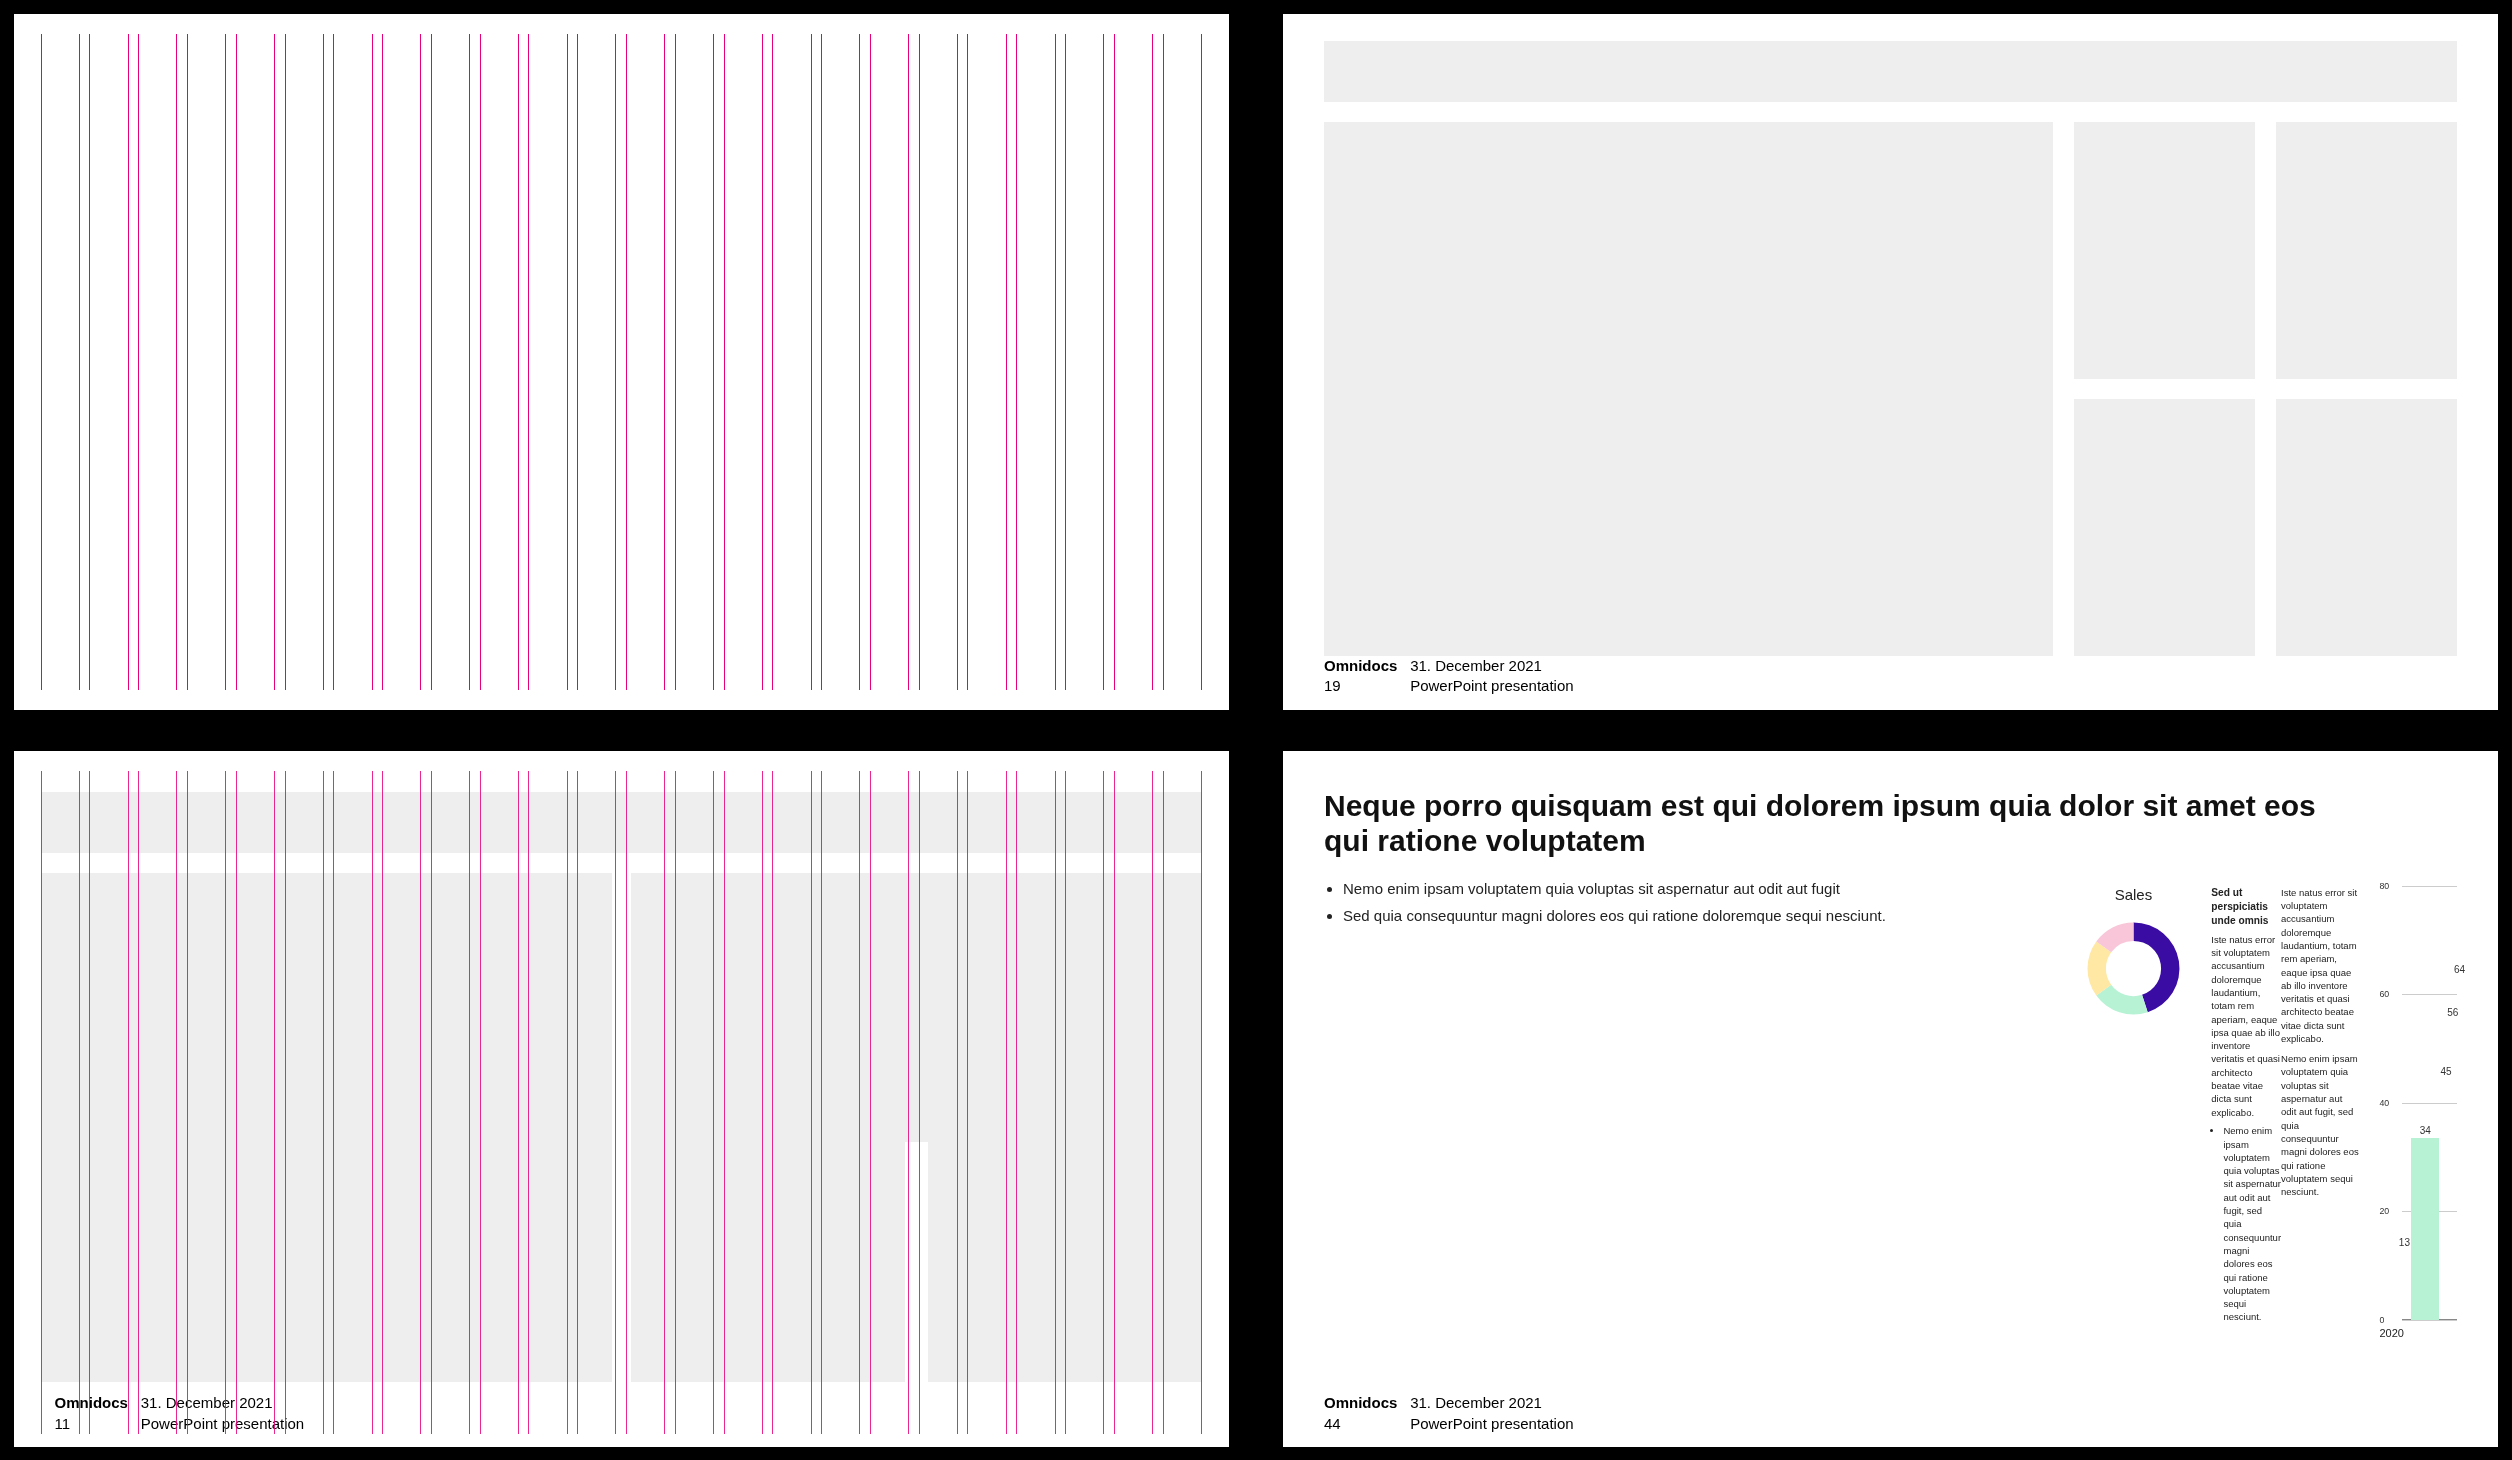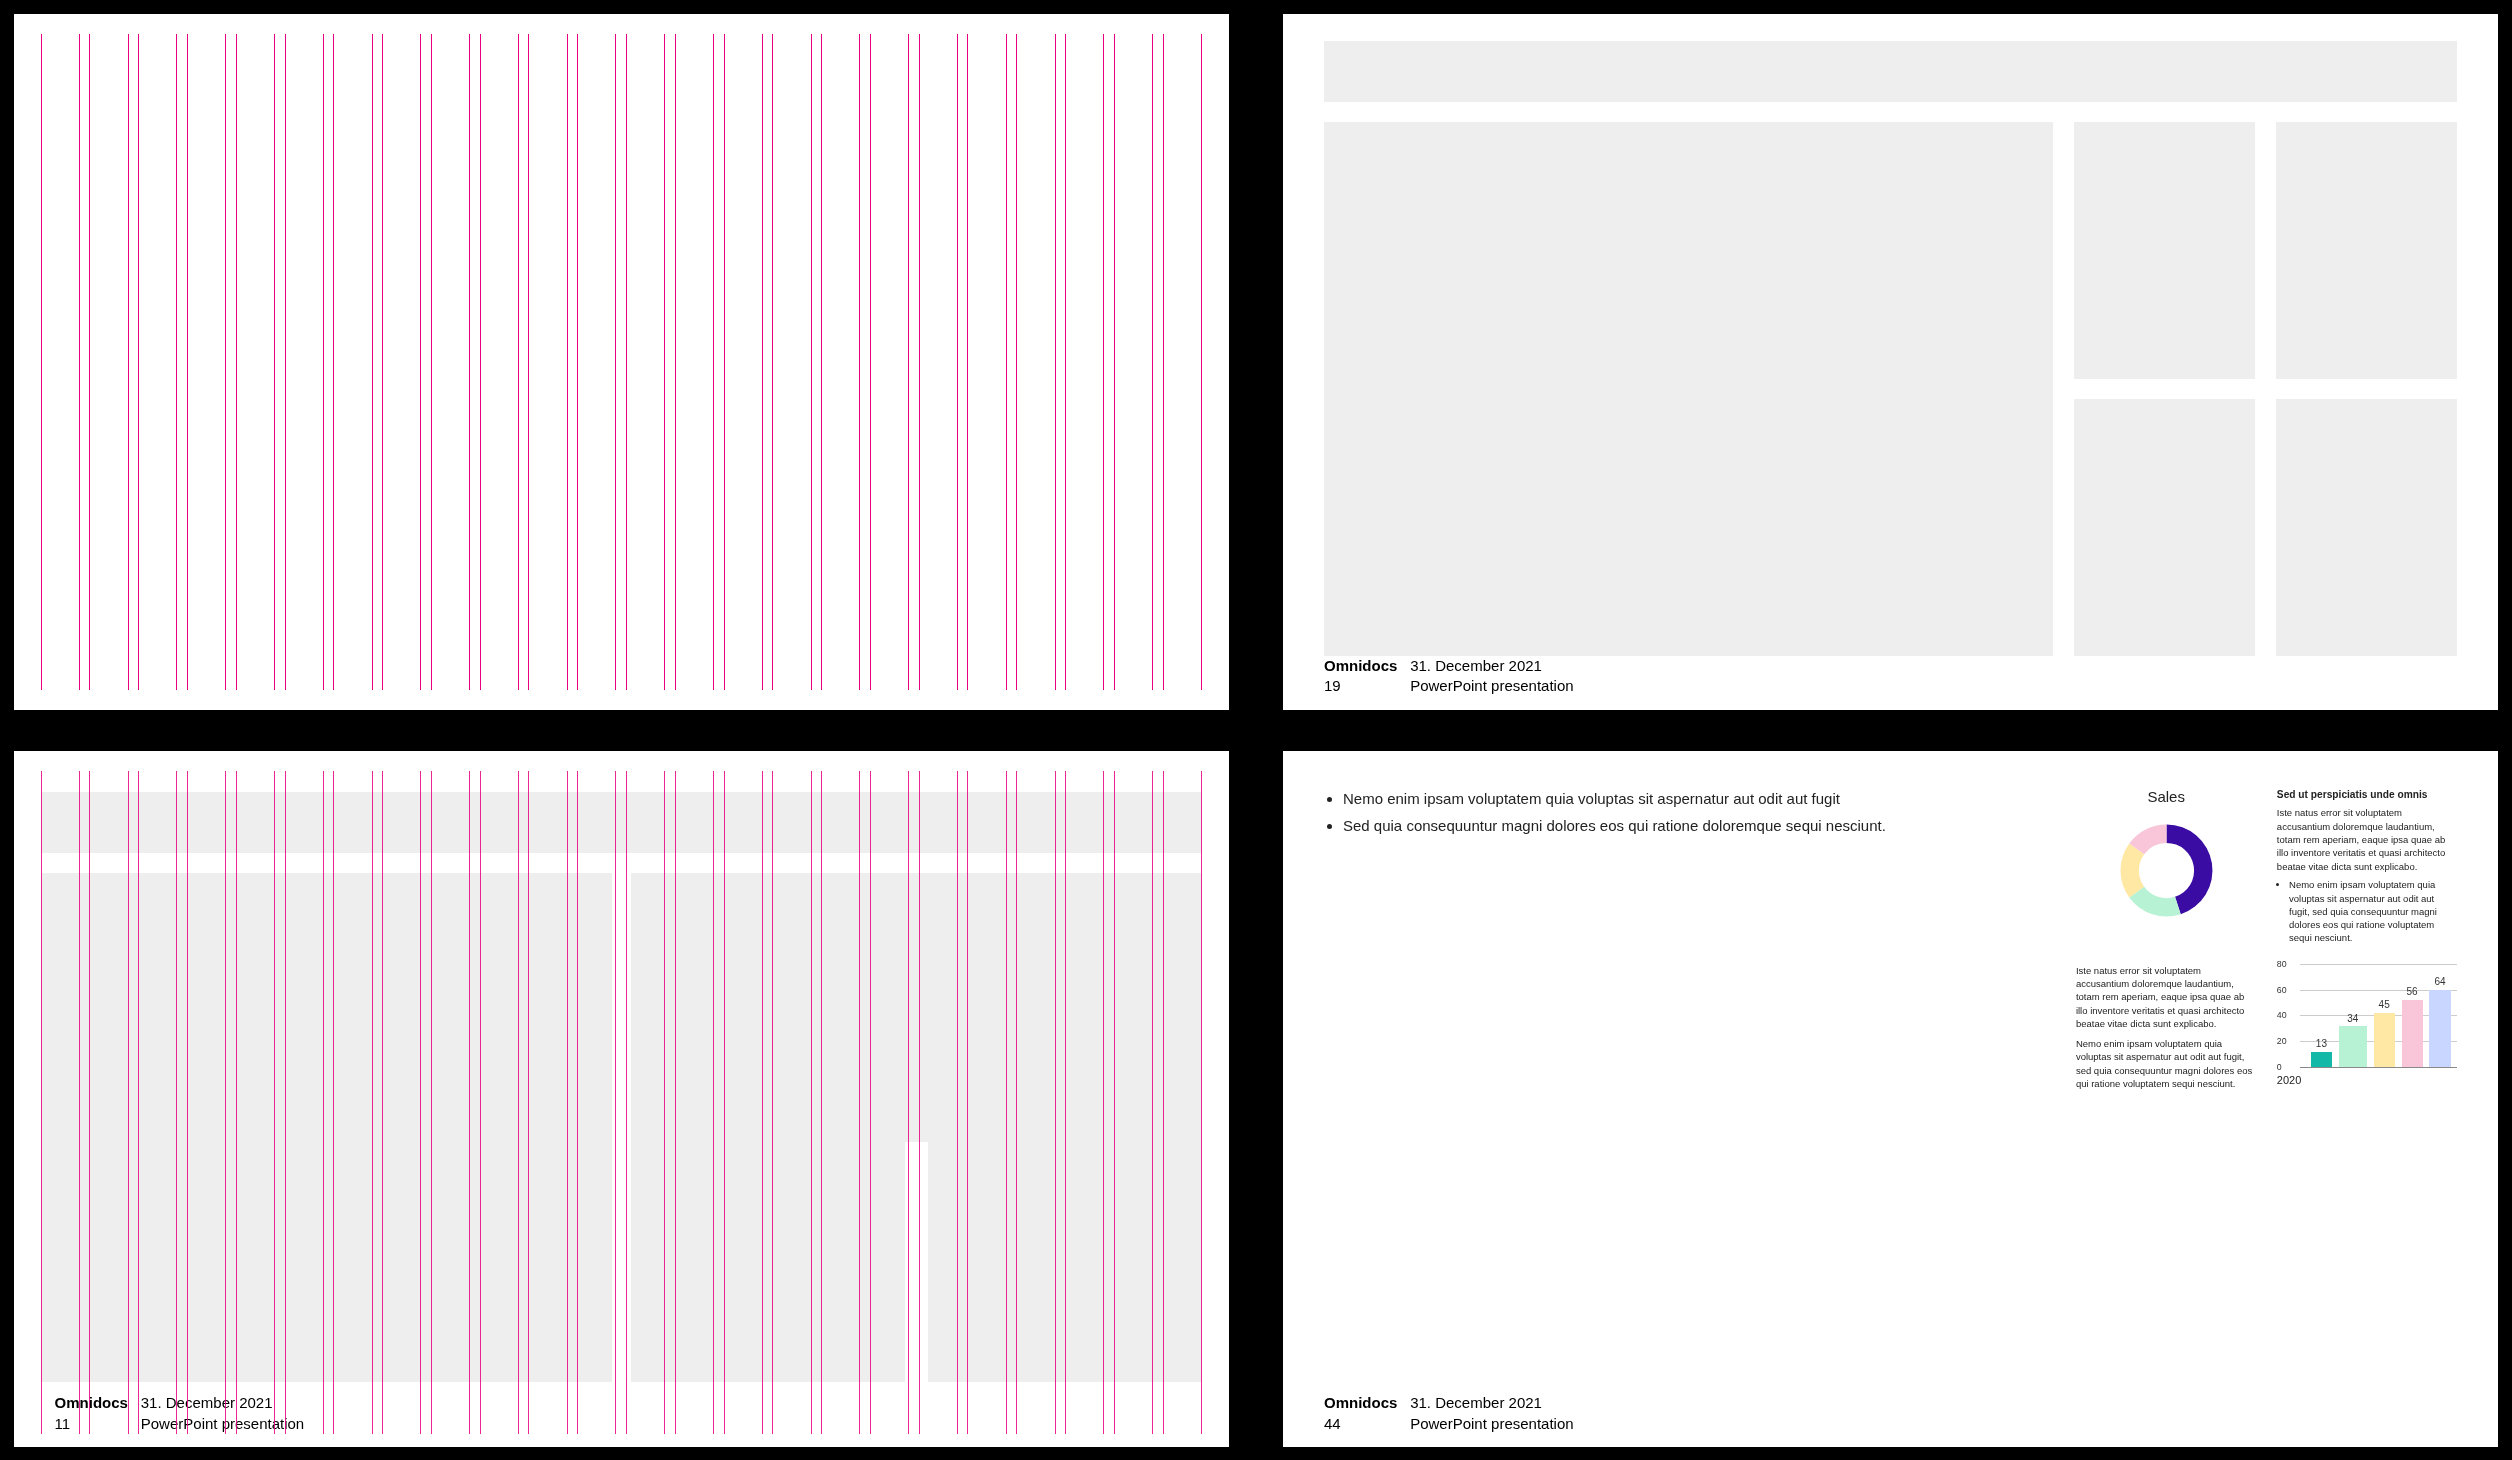--- a/index.html
+++ b/index.html
@@ -112,21 +112,21 @@
   }
   .s4-left ul {
     list-style: disc;
     padding-left: 19px;
     font-size: 15px;
     line-height: 1.45;
     color: #222;
     max-width: 95%;
   }
   .s4-left ul li { margin-bottom: 5.4px; }
-  .s4-right { flex: 1; display:flex; flex-direction:column; }
+  .s4-right { flex: 1; display:flex; flex-direction:row;margin-top:8px; }
   .s4-row1 { display:flex; gap:20.4px; flex:1; margin-bottom:19px;}
   .donut-block { flex:1; text-align:center;}
   .donut-title { font-size:15px; color:#222; margin-bottom:8.2px;}
   .text-block { flex:1; font-size:9.5px; line-height:1.4; color:#222;}
   .text-block .tb-head { font-weight:700; margin-bottom:4.1px; font-size:10.2px;}
   .text-block ul { list-style: disc; padding-left:12.2px; margin-top:5.4px;}
   .s4-row2 { display:flex; gap:20.4px; flex:1;}
   .small-para { font-size:9.5px; line-height:1.4; color:#222; flex:1;}
   .bar-block { flex:1; position:relative;}
   .bar-ylabel { position:absolute; left:0; font-size:8.8px; color:#333; transform:translateY(-50%);}
@@ -235,20 +235,21 @@
     </div>
     <div class="footer-row2">
       <span class="brand" style="font-weight:400">11</span>
       <span class="meta">PowerPoint presentation</span>
     </div>
   </div>
 </div>
 
 <div class="slide">
   <div class="s4-wrap">
+    <h1 class="s4-title">Neque porro quisquam est qui dolorem ipsum quia dolor sit amet eos qui ratione voluptatem</h1>
     <div class="s4-body">
       <div class="s4-left">
         <ul>
           <li>Nemo enim ipsam voluptatem quia voluptas sit aspernatur aut odit aut fugit</li>
           <li>Sed quia consequuntur magni dolores eos qui ratione doloremque sequi nesciunt.</li>
         </ul>
       </div>
       <div class="s4-right">
         <div class="s4-row1">
           <div class="donut-block">

